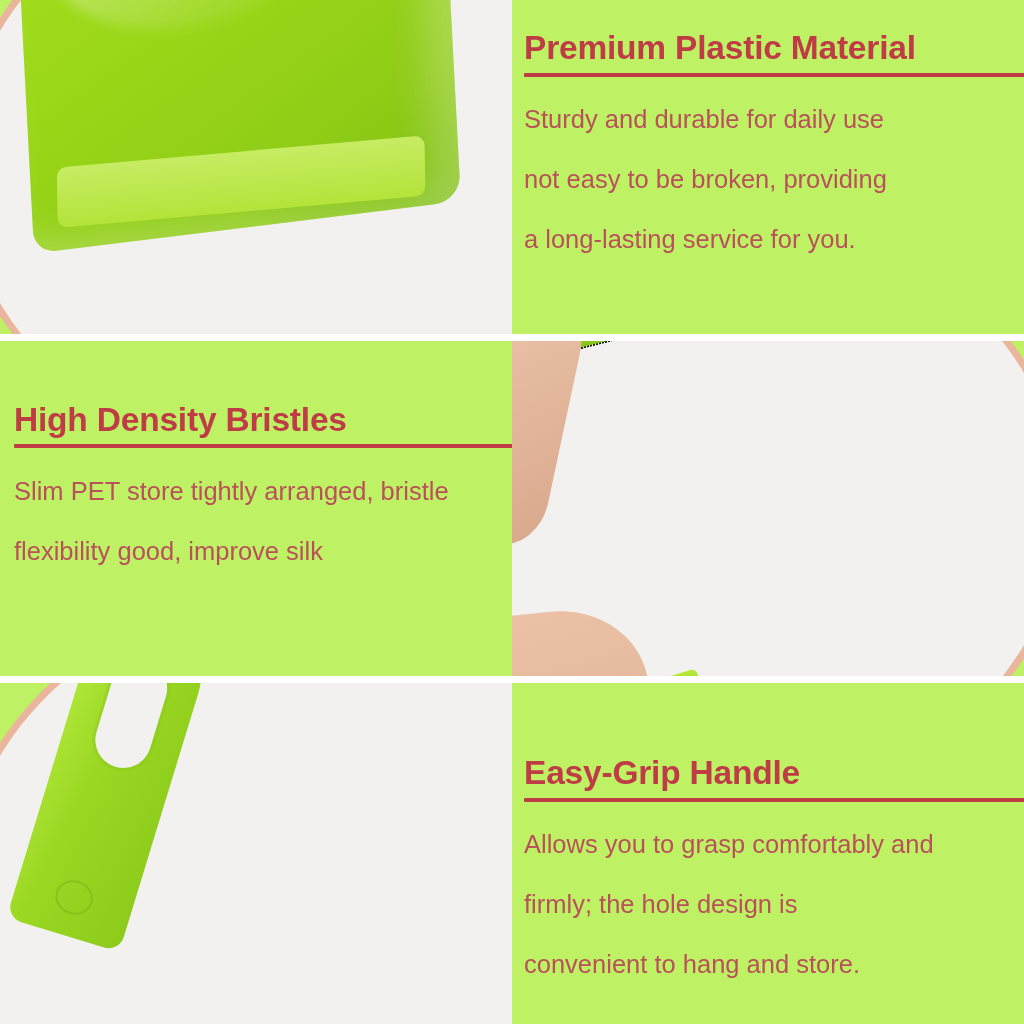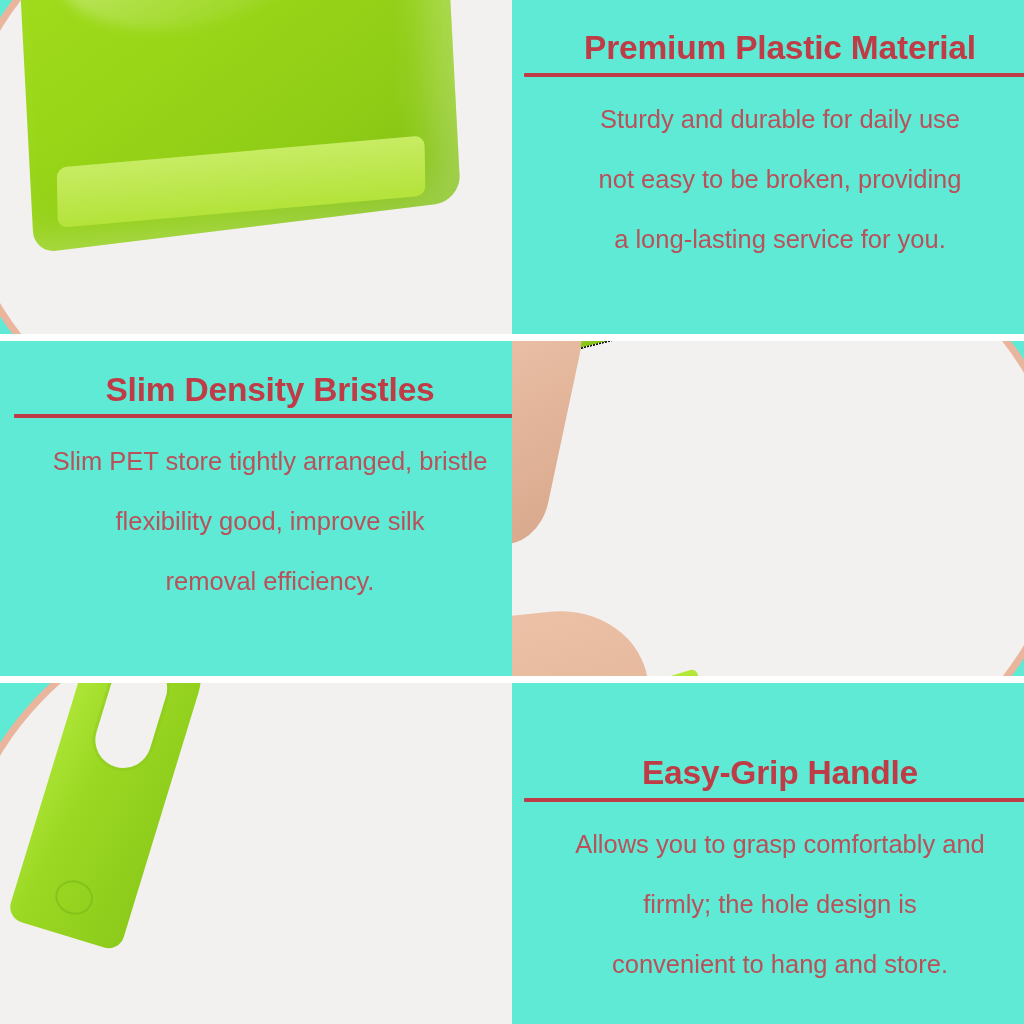--- a/index.html
+++ b/index.html
@@ -12,23 +12,22 @@
   #stage {
     position: relative;
     width: 1024px; height: 1024px;
     background: #ffffff;
   }
 
   
   .panel {
     position: absolute;
     left: 0; width: 1024px;
-    background: #5eead4;
+    background: #bef264;
     overflow: hidden;
-    text-align: center;
   }
   #panel-1 { top: 0px;   height: 334px; }
   #panel-2 { top: 341px; height: 335px; }
   #panel-3 { top: 683px; height: 418px; }
 
   
   .media {
     position: absolute;
     top: 0; height: 100%;
     width: 512px;
@@ -260,25 +259,24 @@
           <span class="dot s"></span>
         </div>
       </div>
     </div>
   </section>
 
   <section class="panel" id="panel-2">
 
     <div class="copy left">
       <div class="copy-inner">
-        <h2 class="headline">Slim Density Bristles</h2>
+        <h2 class="headline">High Density Bristles</h2>
         <div class="rule"></div>
         <p class="body-line">Slim PET store tightly arranged, bristle</p>
         <p class="body-line">flexibility good, improve silk</p>
-        <p class="body-line">removal efficiency.</p>
         <div class="dots">
           <span class="dot s"></span>
           <span class="dot m"></span>
           <span class="dot l"></span>
           <span class="dot m"></span>
           <span class="dot s"></span>
         </div>
       </div>
     </div>
 

